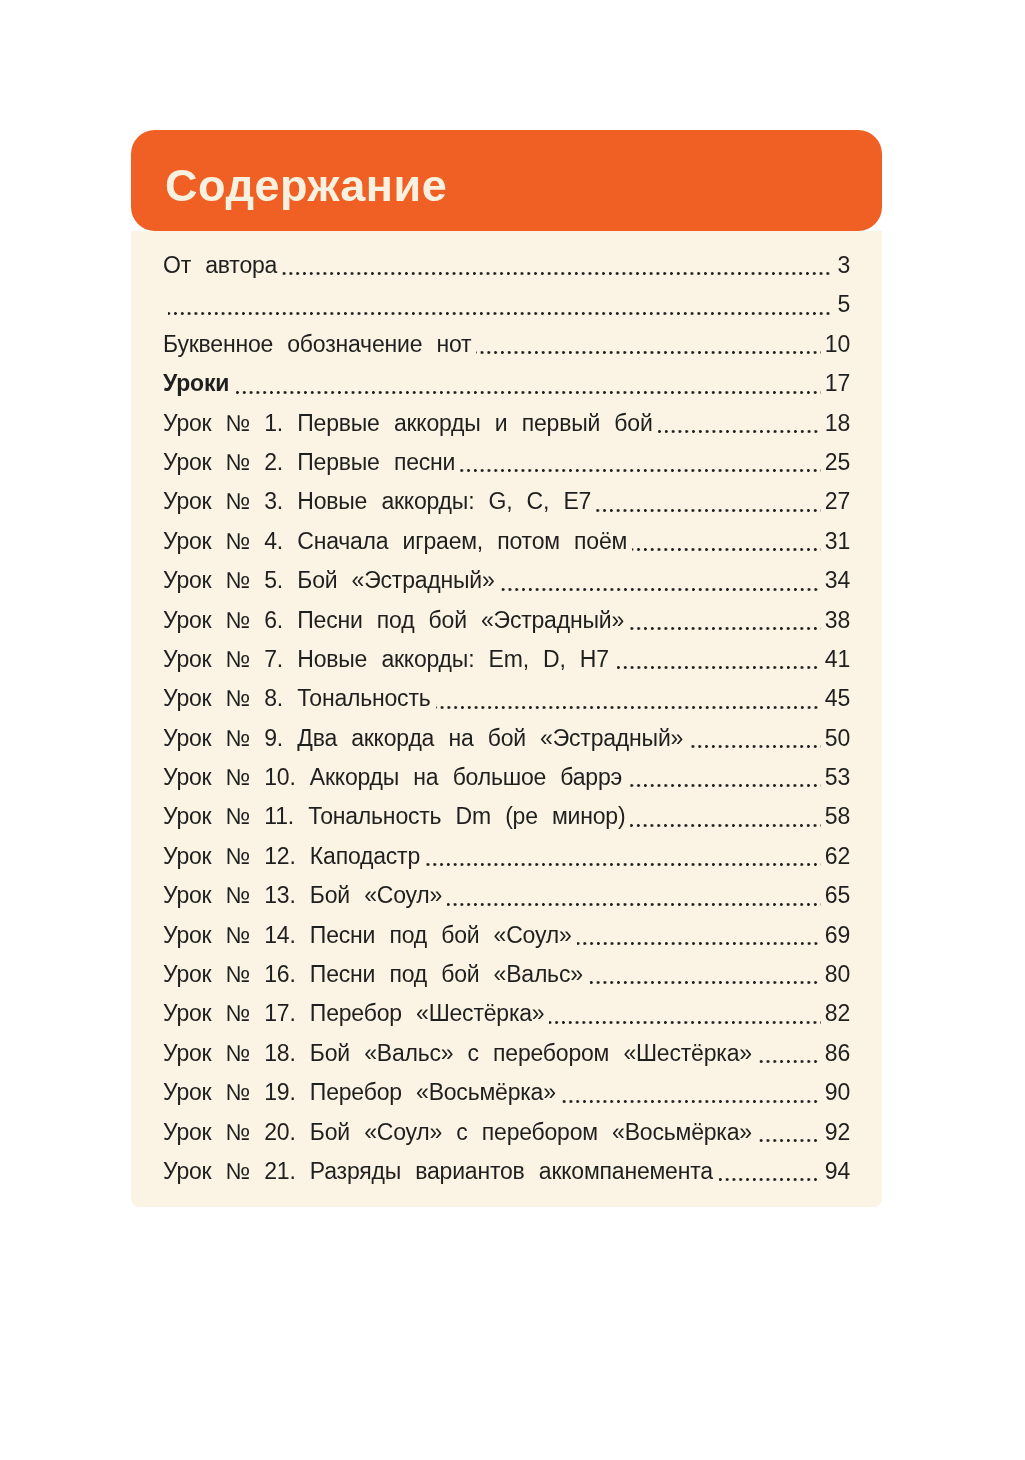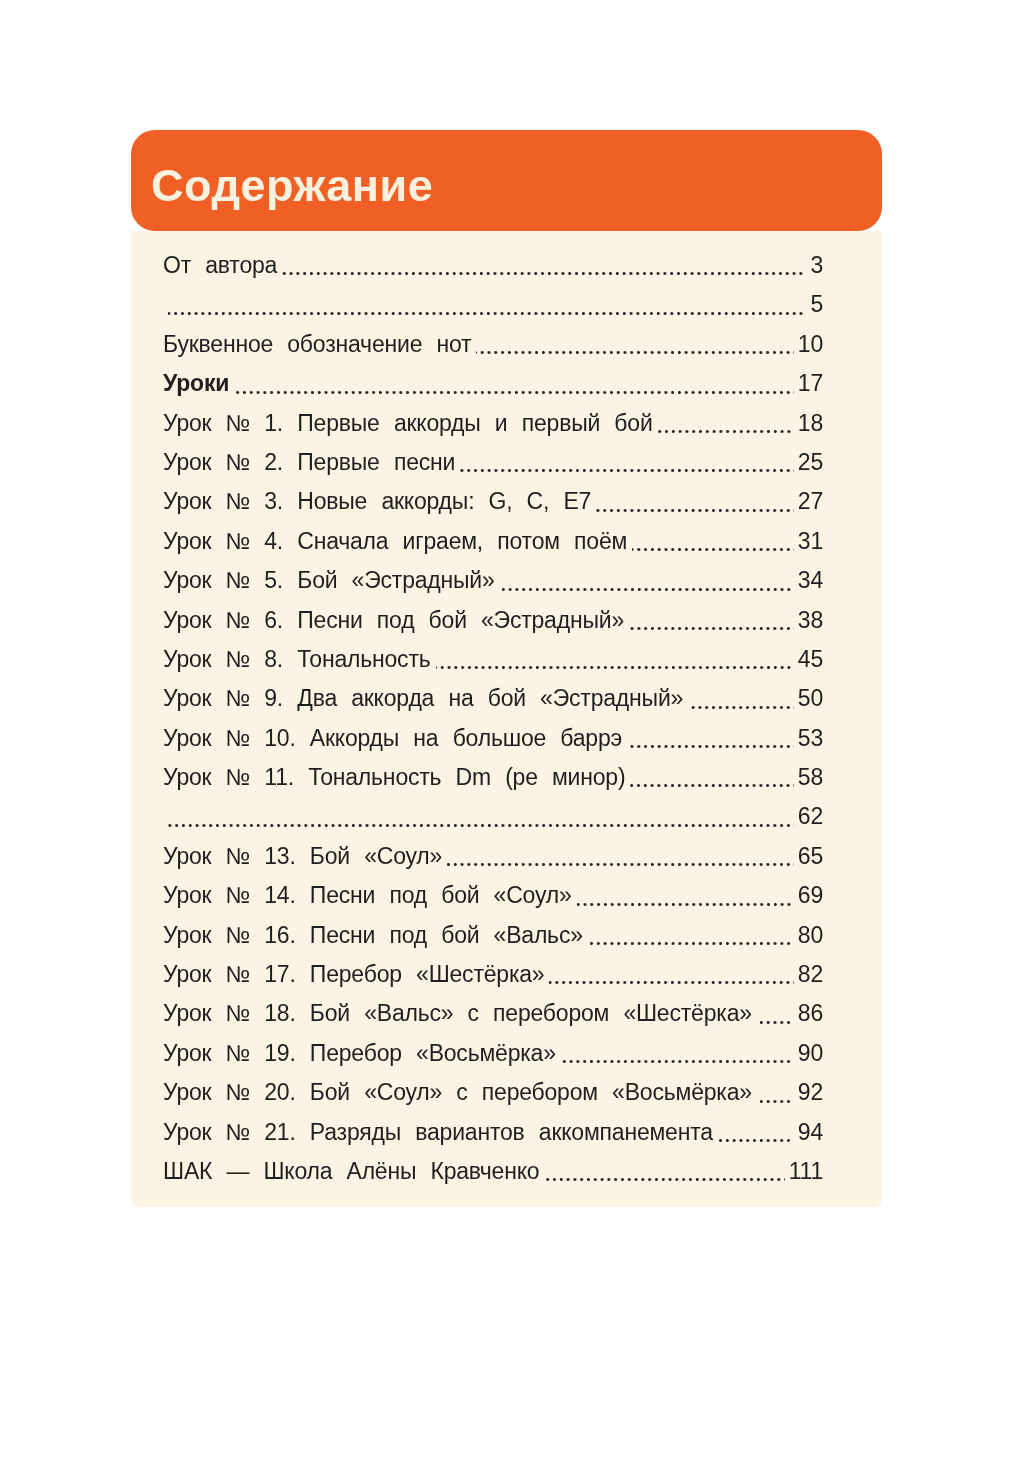--- a/index.html
+++ b/index.html
@@ -21,33 +21,33 @@
     top: 130px;
     width: 751px;
   }
   .header-banner {
     height: 101px;
     background: var(--accent, #F05F24);
     border-radius: 24px;
     display: flex;
     align-items: center;
     box-sizing: border-box;
-    padding: 10px 0 0 20px;
+    padding: 10px 0 0 34px;
   }
   .header-title {
     font-size: 45px;
     font-weight: bold;
     letter-spacing: 0.5px;
     color: var(--title-text, #F9F1DF);
   }
   .panel-body {
     background: var(--panel-bg, #FBF4E4);
     border-radius: 0 0 8px 8px;
     box-sizing: border-box;
-    padding: 15px 59px 16px 32px;
+    padding: 15px 32px 16px 32px;
   }
   .toc-row {
     display: flex;
     align-items: baseline;
     height: 39.4px;
     line-height: 39.4px;
     font-size: 23px;
     color: var(--text, #1F1F1F);
     white-space: nowrap;
   }
@@ -127,40 +127,46 @@
           <span class="toc-label">Урок № 5. Бой «Эстрадный»</span>
           <span class="dot-leader"></span>
           <span class="toc-page">34</span>
         </div>
         <div class="toc-row">
           <span class="toc-label">Урок № 6. Песни под бой «Эстрадный»</span>
           <span class="dot-leader"></span>
           <span class="toc-page">38</span>
         </div>
         <div class="toc-row">
+          <span class="toc-label">Урок № 7. Новые аккорды: Em, D, H7</span>
+          <span class="dot-leader"></span>
+          <span class="toc-page">41</span>
+        </div>
+        <div class="toc-row">
           <span class="toc-label">Урок № 8. Тональность</span>
           <span class="dot-leader"></span>
           <span class="toc-page">45</span>
         </div>
         <div class="toc-row">
           <span class="toc-label">Урок № 9. Два аккорда на бой «Эстрадный»</span>
           <span class="dot-leader"></span>
           <span class="toc-page">50</span>
         </div>
         <div class="toc-row">
           <span class="toc-label">Урок № 10. Аккорды на большое баррэ</span>
           <span class="dot-leader"></span>
           <span class="toc-page">53</span>
         </div>
         <div class="toc-row">
           <span class="toc-label">Урок № 11. Тональность Dm (ре минор)</span>
           <span class="dot-leader"></span>
           <span class="toc-page">58</span>
         </div>
         <div class="toc-row">
+          <span class="toc-label">Урок № 12. Каподастр</span>
           <span class="dot-leader"></span>
           <span class="toc-page">62</span>
         </div>
         <div class="toc-row">
           <span class="toc-label">Урок № 13. Бой «Соул»</span>
           <span class="dot-leader"></span>
           <span class="toc-page">65</span>
         </div>
         <div class="toc-row">
           <span class="toc-label">Урок № 14. Песни под бой «Соул»</span>
@@ -189,21 +195,16 @@
         </div>
         <div class="toc-row">
           <span class="toc-label">Урок № 20. Бой «Соул» с перебором «Восьмёрка»</span>
           <span class="dot-leader"></span>
           <span class="toc-page">92</span>
         </div>
         <div class="toc-row">
           <span class="toc-label">Урок № 21. Разряды вариантов аккомпанемента</span>
           <span class="dot-leader"></span>
           <span class="toc-page">94</span>
-        </div>
-        <div class="toc-row">
-          <span class="toc-label">ШАК — Школа Алёны Кравченко</span>
-          <span class="dot-leader"></span>
-          <span class="toc-page">111</span>
         </div>
       </div>
   </div>
 </div>
 
 </body></html>

